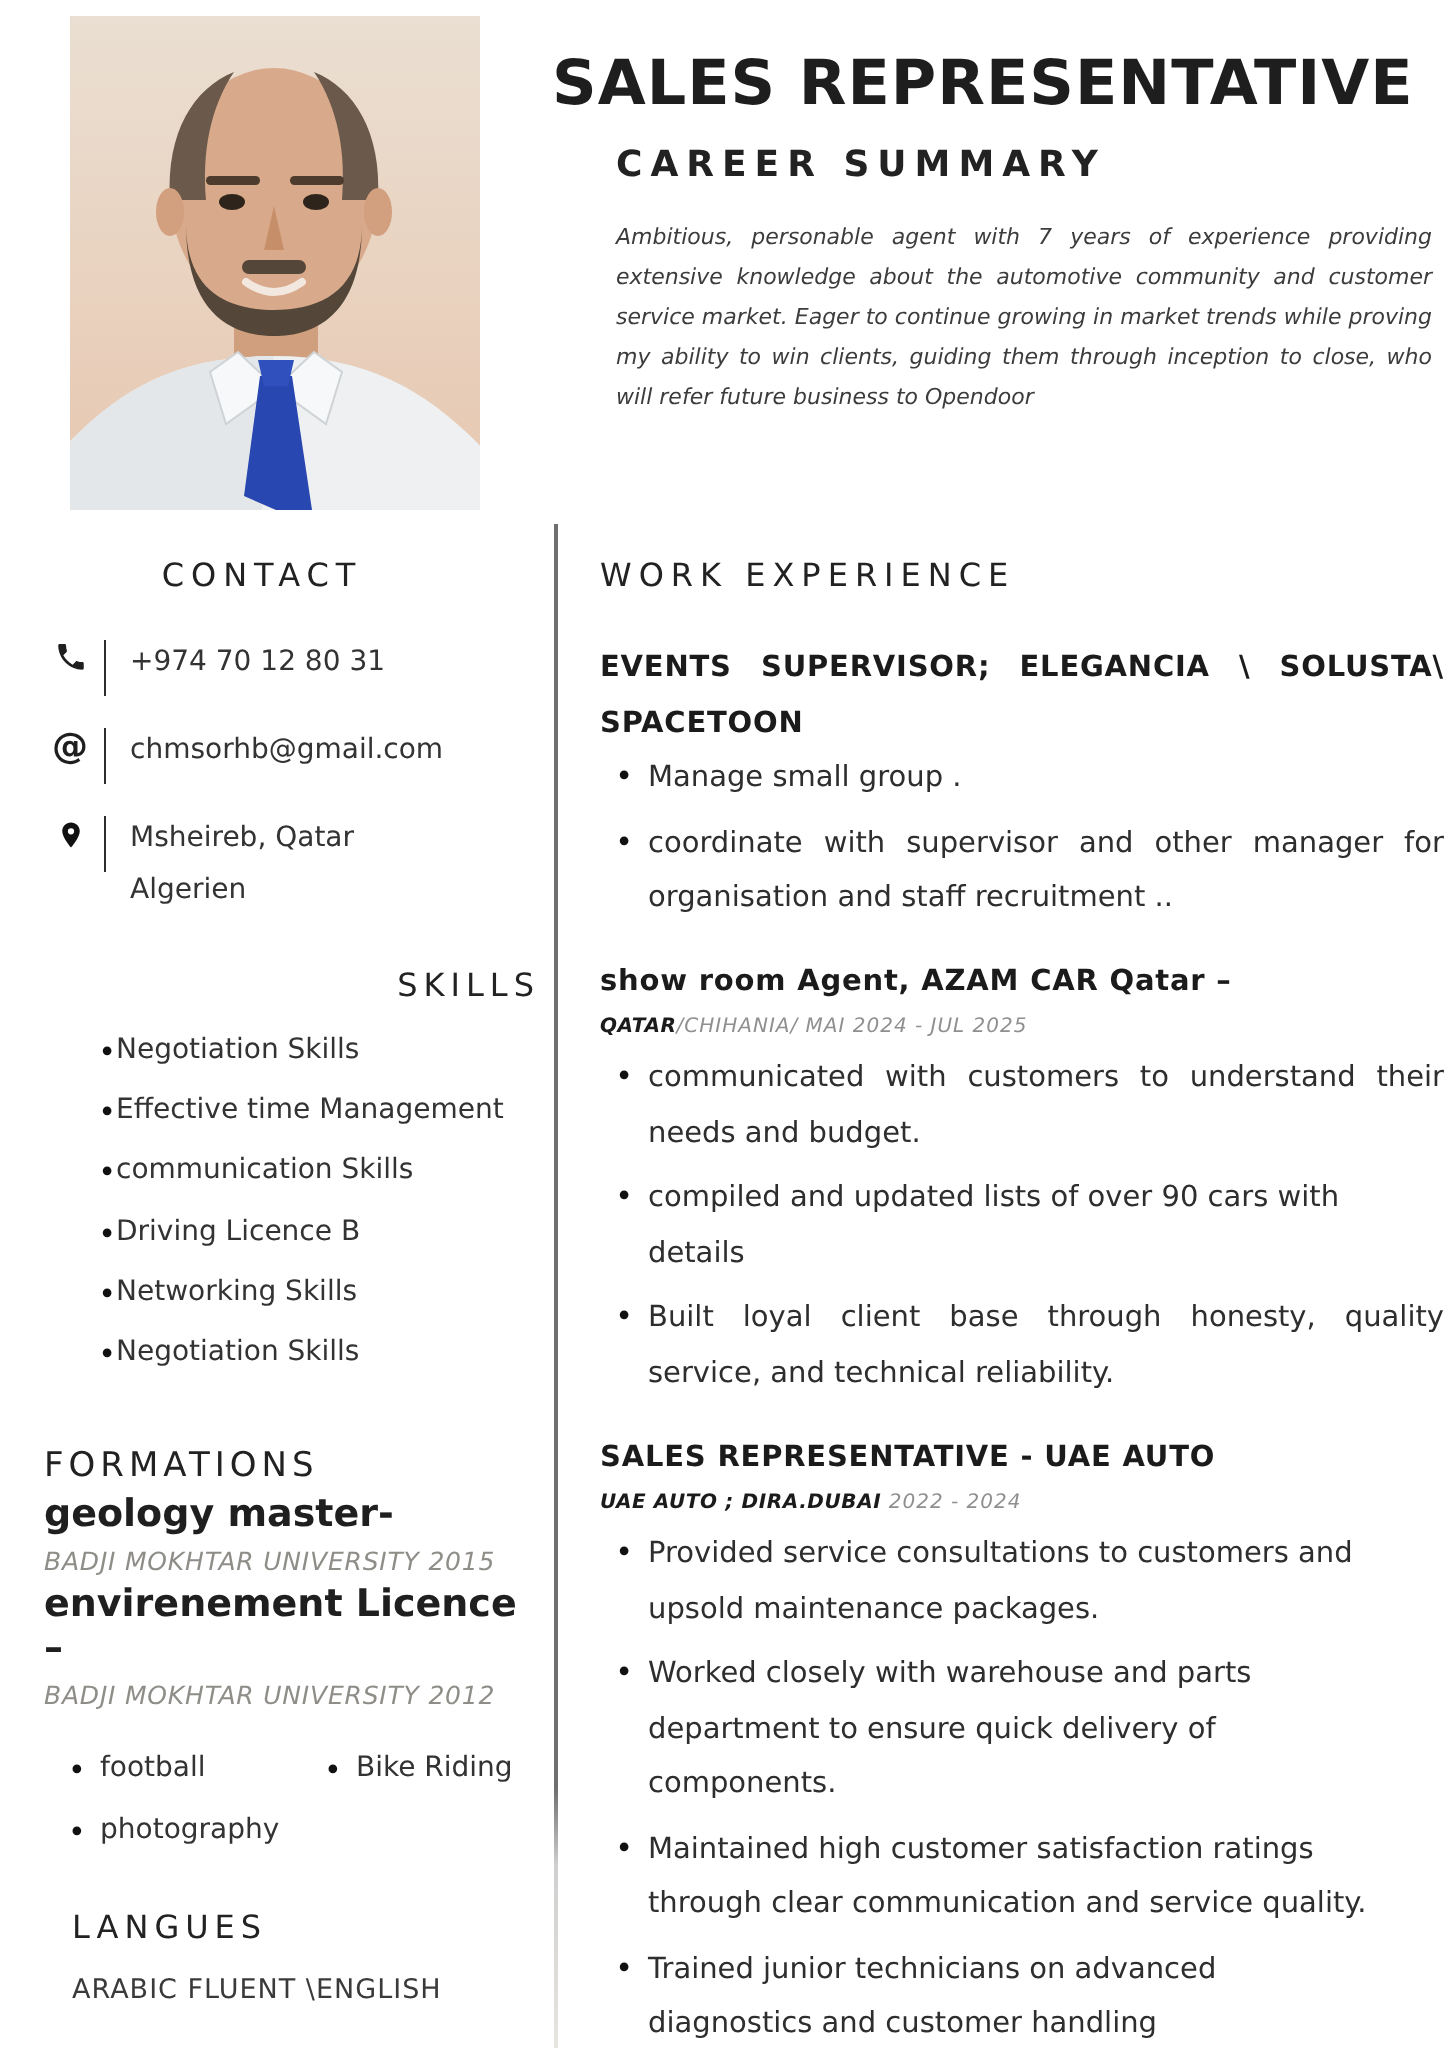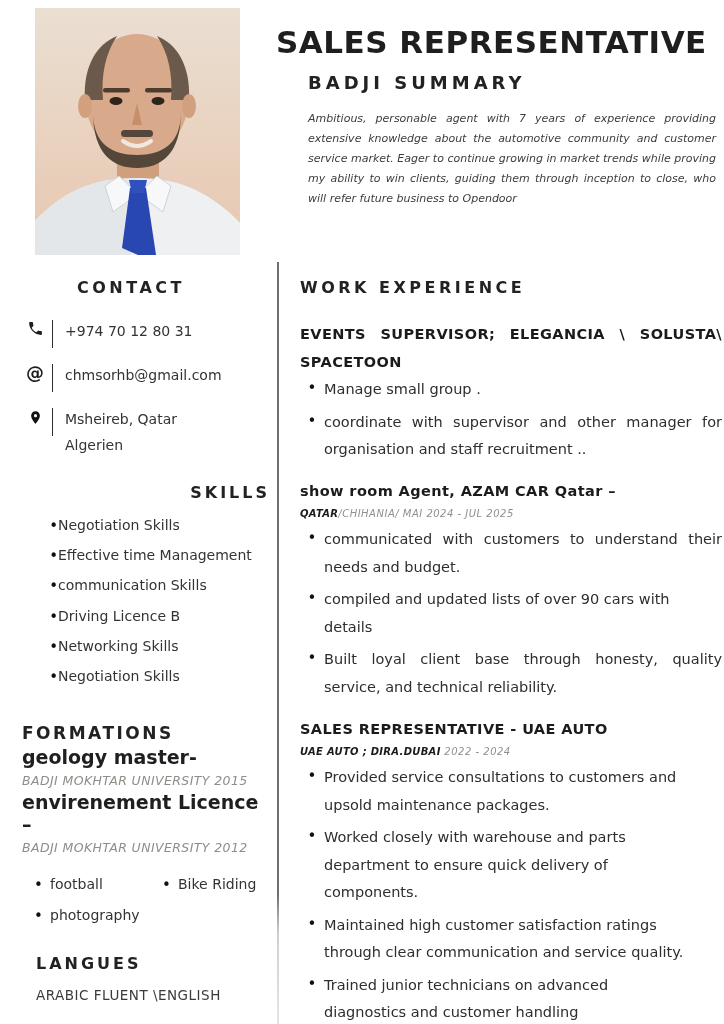--- a/index.html
+++ b/index.html
@@ -19,21 +19,21 @@
     margin:16px 0 0 32px; width:408px; font-style:italic; font-size:11px;
     line-height:1.82; text-align:justify; color:#3c3c3c;
   }
   
   .divider {
     position:absolute; left:277px; top:262px; width:2px; height:762px;
     background:linear-gradient(to bottom,#6f6f6f 0%,#6f6f6f 83%,#cfcfcf 88%,#e7e5e0 100%);
   }
   
   .left  { position:absolute; left:22px;  top:278px; width:248px; }
-  .sec-heading { font-weight:bold; font-size:16px; letter-spacing:3px; color:#222; }
+  .sec-heading { font-weight:normal; font-size:16px; letter-spacing:3px; color:#222; }
   .contact-heading { width:218px; text-align:center; letter-spacing:3.5px; }
   .contact-rows { margin-top:22px; }
   .contact-row { display:flex; align-items:flex-start; margin-bottom:15px; }
   .c-icon { width:26px; flex:0 0 26px; text-align:center; padding-top:1px; }
   .c-sep  { width:1px; flex:0 0 1px; height:28px; background:#2d2d2d; margin:1px 0 0 4px; }
   .c-text { margin-left:12px; font-size:14px; line-height:1.85; color:#333; }
   .at-glyph { font-size:18px; font-weight:bold; color:#1f1f1f; line-height:1; }
   .skills-block { margin-top:24px; margin-left:20px;text-align:right; }
   .bullet-list { margin-top:14px; list-style:none; }
   .bullet-row { display:flex; align-items:flex-start; margin-bottom:10px; }
@@ -109,21 +109,21 @@
 
       <path d="M58,104 C58,146 78,160 102,160 C126,160 146,146 146,104 C146,136 127,147 102,147 C77,147 58,136 58,104 Z" fill="#544638"></path>
       <rect x="86" y="122" width="32" height="7" rx="3.5" fill="#544638"></rect>
 
       <path d="M88,133 q14,10 28,0" fill="none" stroke="#f3e8df" stroke-width="4" stroke-linecap="round"></path>
     </svg>
   </div>
 
   <div class="header">
     <div class="big-title">SALES REPRESENTATIVE</div>
-    <div class="summary-heading">BADJI SUMMARY</div>
+    <div class="summary-heading">CAREER SUMMARY</div>
     <p class="summary-text">Ambitious, personable agent with 7 years of experience providing extensive knowledge about the automotive community and customer service market. Eager to continue growing in market trends while proving my ability to win clients, guiding them through inception to close, who will refer future business to Opendoor</p>
   </div>
 
   <div class="divider"></div>
 
   <aside class="left">
 
     <div class="sec-heading contact-heading">CONTACT</div>
     <div class="contact-rows">
       <div class="contact-row">

